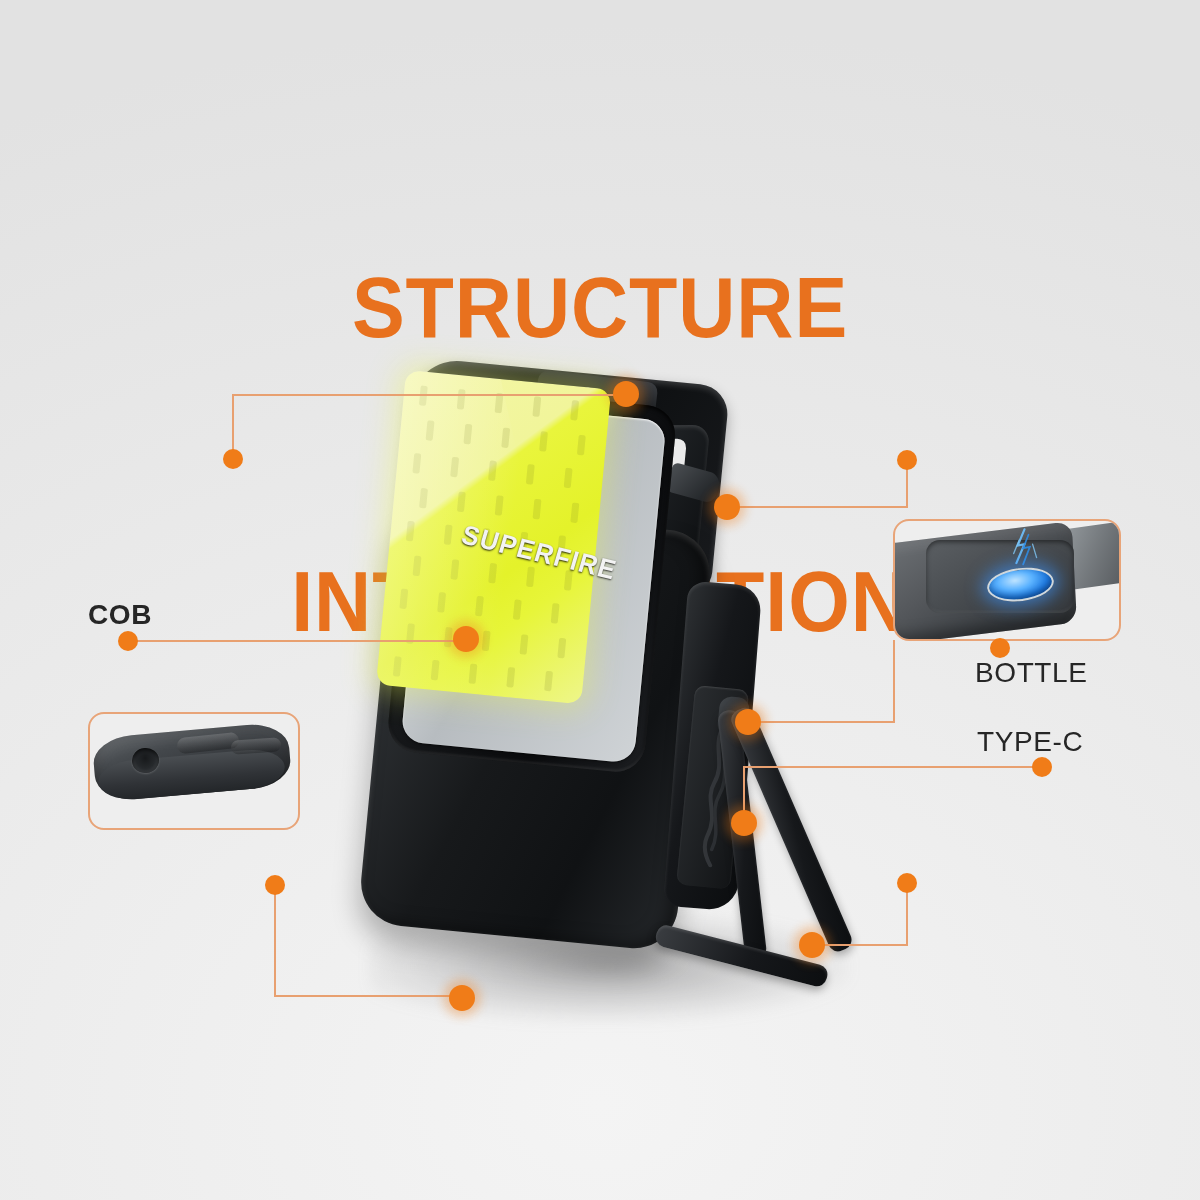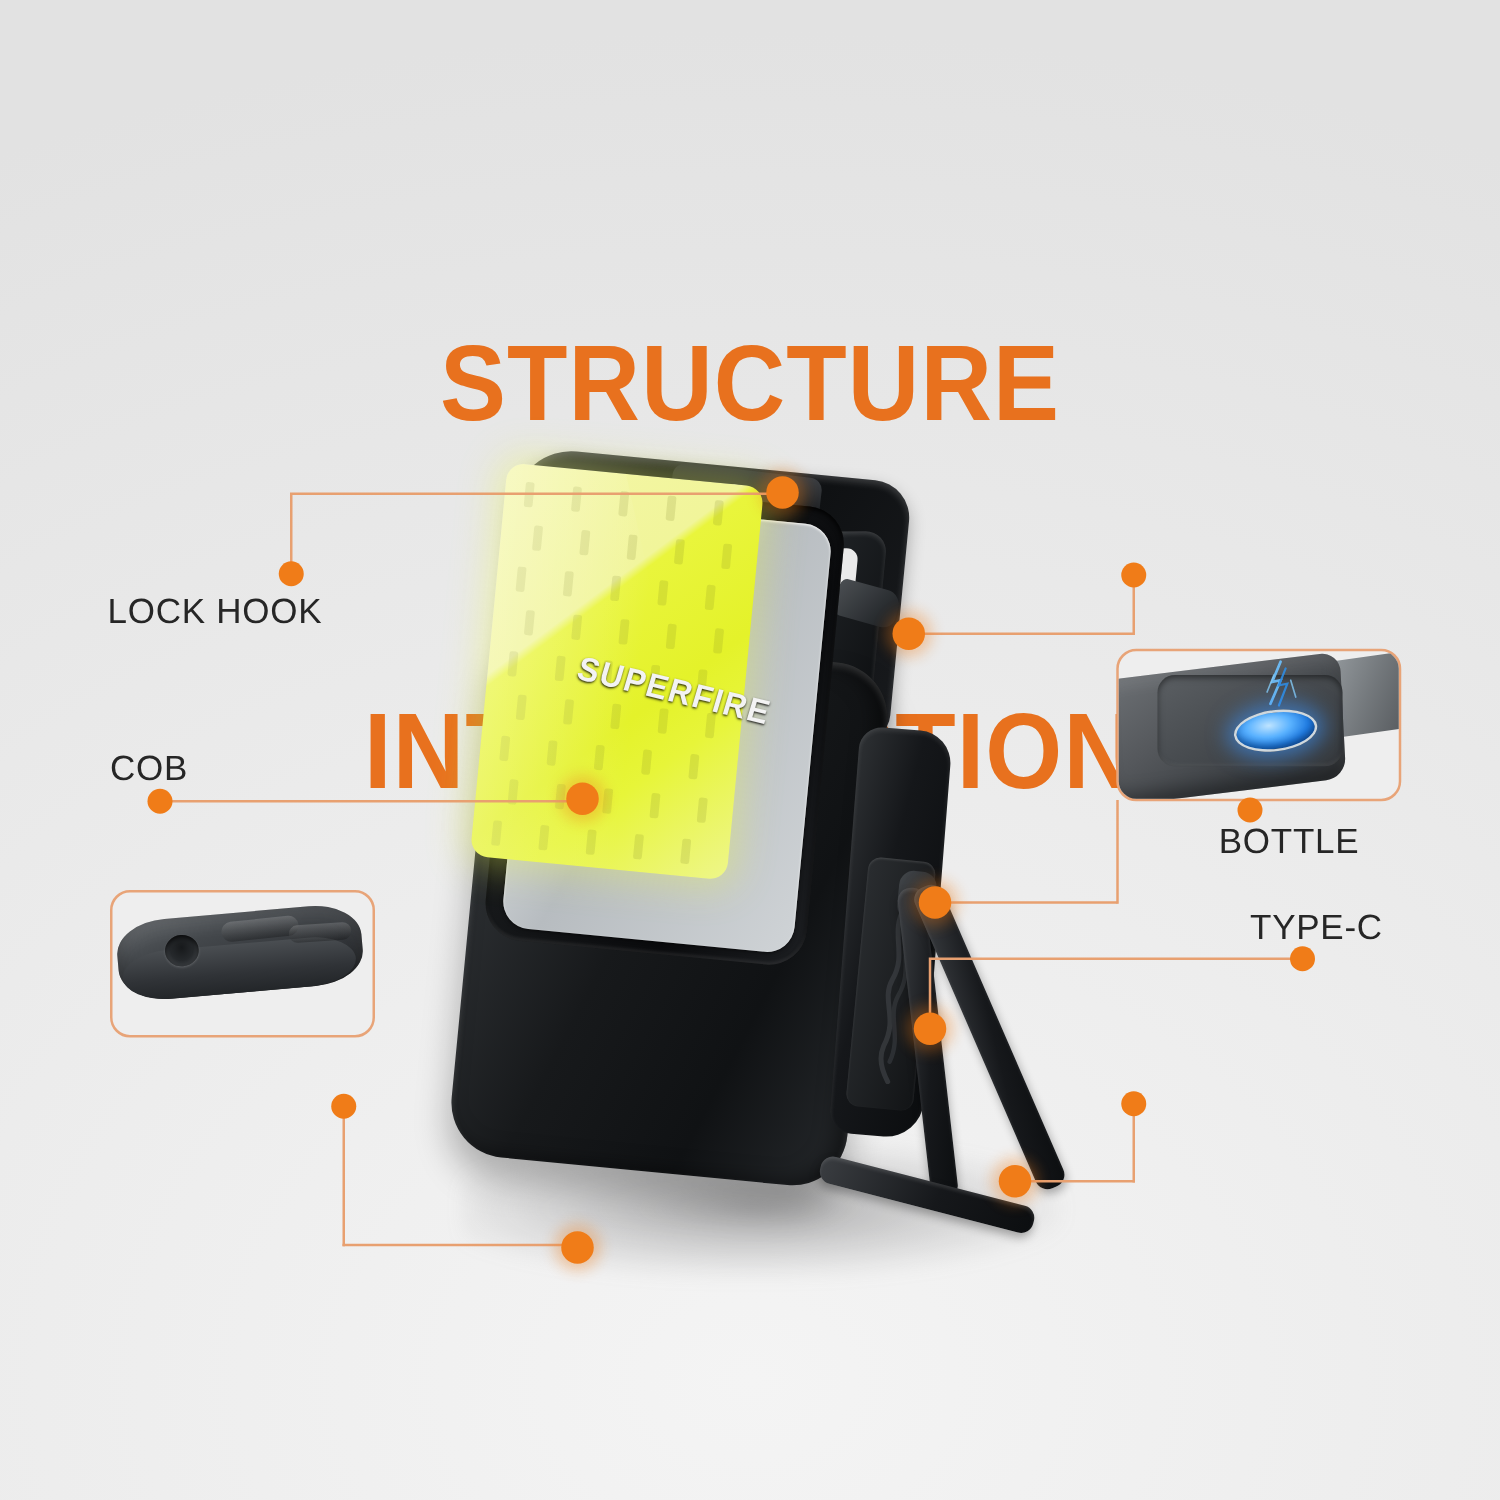--- a/index.html
+++ b/index.html
@@ -484,24 +484,23 @@
 
   <div class="dot" style="left:1000px; top:648px; width:20px; height:20px;"></div>
   <div class="dot glow" style="left:748px; top:722px; width:26px; height:26px;"></div>
 
   <div class="dot" style="left:1042px; top:767px; width:20px; height:20px;"></div>
   <div class="dot glow" style="left:744px; top:823px; width:26px; height:26px;"></div>
 
   <div class="dot" style="left:907px; top:883px; width:20px; height:20px;"></div>
   <div class="dot glow" style="left:812px; top:945px; width:26px; height:26px;"></div>
 
-  <div class="label" style="left:86px; top:472px;">LOCK HOOK</div>
-
-  <div class="label" style="left:88px; top:598px;">COB</div>
+
+  <div class="label" style="left:88px; top:598px;font-weight:bold;">COB</div>
 
 
 
   <div class="label" style="left:975px; top:656px;">BOTTLE</div>
 
-  <div class="label" style="left:1000px; top:725px;">TYPE-C</div>
+  <div class="label" style="left:977px; top:725px;">TYPE-C</div>
 
 
 </div>
 
 </body></html>

